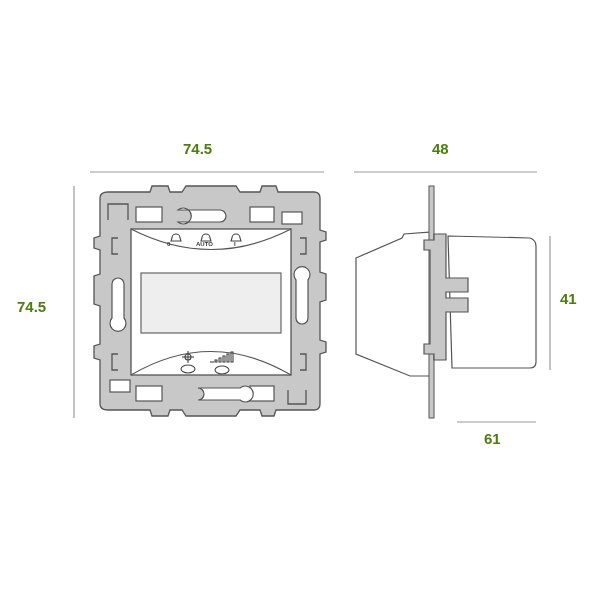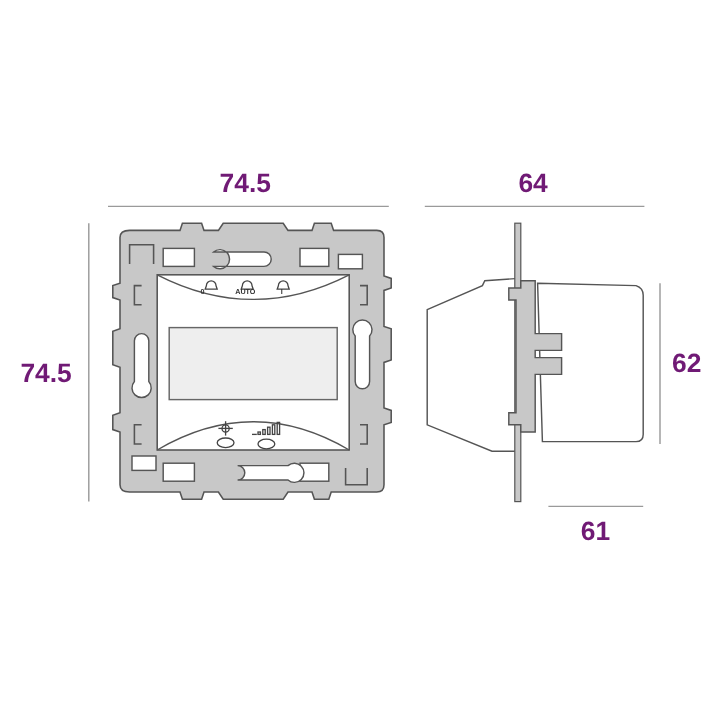--- a/index.html
+++ b/index.html
@@ -1,17 +1,17 @@
 <!DOCTYPE html>
 <html><head>
 <meta charset="utf-8">
 <style>
   html,body{margin:0;padding:0;background:#ffffff;}
   body{width:600px;height:600px;position:relative;overflow:hidden;font-family:"Liberation Sans",sans-serif;}
-  .dim{position:absolute;font-weight:bold;font-size:22px;color:#701a75;font-family:"Liberation Sans",sans-serif;}
+  .dim{position:absolute;font-weight:bold;font-size:15px;color:#4d7c0f;font-family:"Liberation Sans",sans-serif;}
   svg{position:absolute;left:0;top:0;}
 </style>
 </head>
 <body>
 
 <div>
 
 <svg width="600" height="600" viewBox="0 0 600 600">
 
   <g stroke="#9a9a9a" stroke-width="1.2" fill="none">
@@ -79,22 +79,22 @@
 
   <g>
     <path d="M356,258 L402,238 L404,234 L432,232 L432,376 L410,376 L356,354 Z" fill="#fff" stroke="#555" stroke-width="1.2"></path>
     <path d="M448,236 L530,238 Q536,240 536,246 L536,362 Q536,368 530,368 L452,368 Z" fill="#fff" stroke="#555" stroke-width="1.2"></path>
     <rect x="429" y="186" width="5" height="232" fill="#c8c8c8" stroke="#555" stroke-width="1"></rect>
     <path d="M424,240 L434,240 L434,234 L446,234 L446,278 L468,278 L468,292 L446,292 L446,298 L468,298 L468,312 L446,312 L446,360 L434,360 L434,354 L424,354 L424,344 L430,344 L430,250 L424,250 Z" fill="#c8c8c8" stroke="#555" stroke-width="1.2"></path>
   </g>
 </svg>
 
 <div class="dim" style="left:183px;top:140px;">74.5</div>
-<div class="dim" style="left:432px;top:140px;">64</div>
+<div class="dim" style="left:432px;top:140px;">48</div>
 <div class="dim" style="left:17px;top:298px;">74.5</div>
-<div class="dim" style="left:560px;top:290px;">62</div>
+<div class="dim" style="left:560px;top:290px;">41</div>
 <div class="dim" style="left:484px;top:430px;">61</div>
 
 <div style="position:absolute;left:167px;top:241px;font-size:6px;font-weight:bold;color:#333;">0</div>
 <div style="position:absolute;left:196px;top:241px;font-size:6px;font-weight:bold;color:#333;">AUTO</div>
 <div style="position:absolute;left:234px;top:241px;font-size:6px;font-weight:bold;color:#333;">I</div>
 
 </div>
 
 </body></html>

